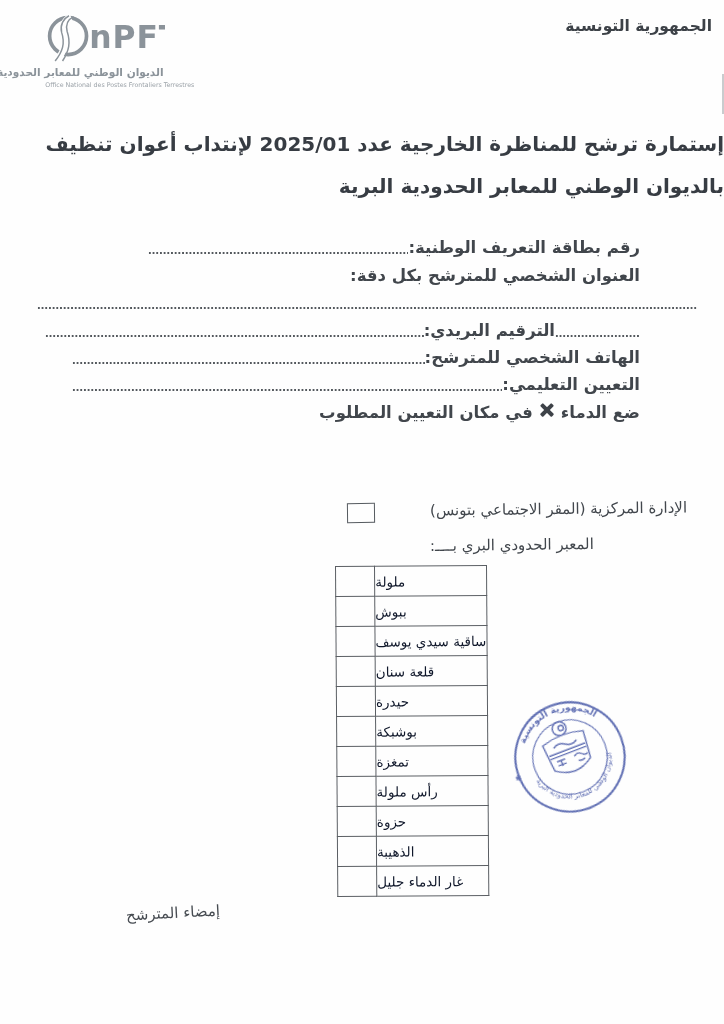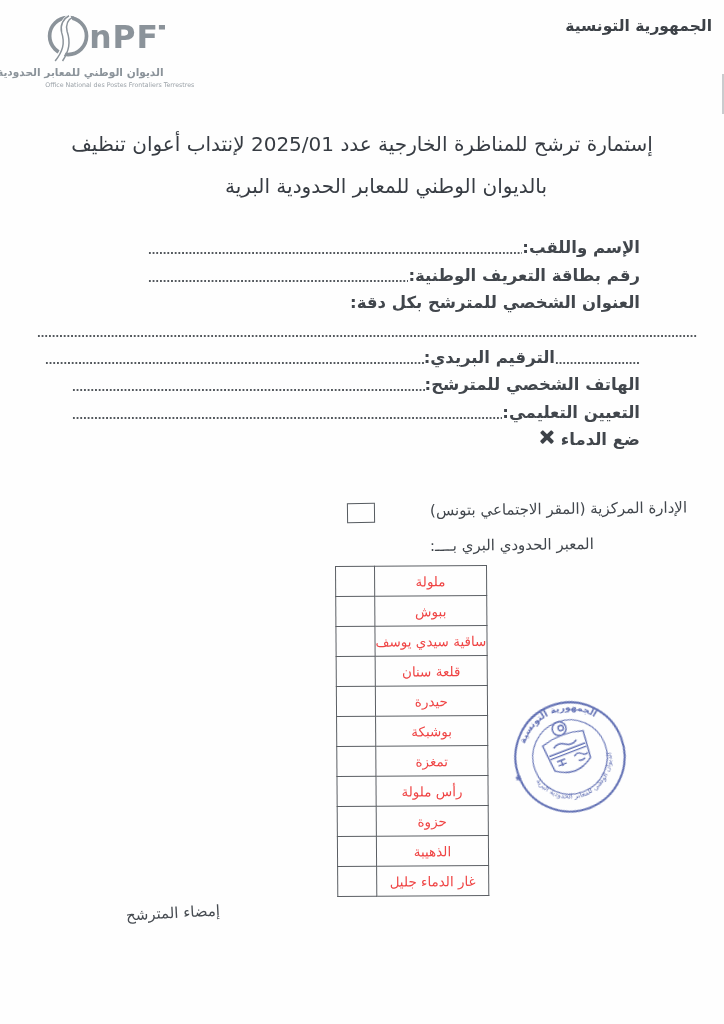--- a/index.html
+++ b/index.html
@@ -10,22 +10,22 @@
   }
   
   .logo{position:absolute;left:44px;top:8px;width:122px;text-align:center;}
   .logo svg{display:block;margin:0 auto;}
   .logo-ar{font-size:11px;font-weight:bold;color:#8b939a;direction:rtl;white-space:nowrap;transform:scaleX(.96);}
   .logo-fr{font-size:6.4px;color:#9aa1a7;white-space:nowrap;margin-top:2px;transform:scaleX(.98);}
   .gov{position:absolute;right:12px;top:16px;direction:rtl;text-align:center;
        font-weight:bold;color:#3c4147;line-height:21px;font-size:15.5px;}
   .scan-edge{position:absolute;right:0;top:74px;width:2px;height:40px;background:#c9ccce;}
   
-  .title{position:absolute;left:0;right:0;top:132px;direction:rtl;text-align:center;
-         font-weight:normal;color:#373c43;font-size:20px;}
+  .title{position:absolute;left:0;right:0;top:132px;direction:rtl;text-align:right;
+         font-weight:bold;color:#373c43;font-size:20px;}
   .title .t2{margin-top:18px;padding-left:48px;}
   
   .fields{position:absolute;left:45px;right:84px;top:233px;direction:rtl;}
   .frow{display:flex;align-items:flex-end;height:27.4px;font-size:16.5px;font-weight:600;color:#41464c;}
   .frow .lbl{white-space:nowrap;line-height:24px;}
   .dots{flex:1;height:4px;margin-bottom:5px;
         background-image:radial-gradient(circle,#53585d 1px,rgba(0,0,0,0) 1.3px);
         background-size:3.7px 4px;background-repeat:repeat-x;background-position:0 50%;}
   .dots.short{flex:0 0 85px;}
   .frow.ind1 .dots{margin-left:103px;}     
@@ -36,21 +36,21 @@
   .xmark::before{transform:rotate(45deg);}
   .xmark::after{transform:rotate(-45deg);}
   
   .central-label{position:absolute;left:430px;top:500px;direction:rtl;font-size:15px;color:#42474d;white-space:nowrap;transform:rotate(-.7deg);}
   .checkbox{position:absolute;left:347px;top:503px;width:26px;height:18px;border:1.4px solid #565b60;background:transparent;transform:rotate(-.7deg);}
   .border-label{position:absolute;left:430px;top:536px;direction:rtl;font-size:15px;color:#42474d;white-space:nowrap;transform:rotate(-.7deg);}
   
   table.posts{position:absolute;left:335px;top:566px;border-collapse:collapse;transform:rotate(-.4deg);transform-origin:top left;}
   table.posts td{border:1.2px solid #5b5f64;height:29px;padding:0;}
   td.cb{width:38px;}
-  td.nm{width:100px;direction:rtl;text-align:center;padding-right:7px;font-size:13.5px;color:#ef4444;white-space:nowrap;}
+  td.nm{width:100px;direction:rtl;text-align:left;padding-right:7px;font-size:13.5px;color:#0f172a;white-space:nowrap;}
   
   .stamp{position:absolute;left:505px;top:692px;transform:rotate(-21deg);opacity:.8;filter:blur(.3px);}
   
   .signature{position:absolute;left:126px;top:904px;direction:rtl;font-size:15px;color:#474c52;transform:rotate(-3deg);white-space:nowrap;}
 </style>
 </head>
 <body>
 
 <div class="page">
 
@@ -72,24 +72,20 @@
 
   <div class="scan-edge"></div>
 
   <div class="title">
     <div class="t1">إستمارة ترشح للمناظرة الخارجية عدد 2025/01 لإنتداب أعوان تنظيف</div>
     <div class="t2">بالديوان الوطني للمعابر الحدودية البرية</div>
   </div>
 
   <div class="fields">
     <div class="frow ind1">
-      <span class="lbl">الإسم واللقب:</span>
-      <span class="dots"></span>
-    </div>
-    <div class="frow ind1">
       <span class="lbl">رقم بطاقة التعريف الوطنية:</span>
       <span class="dots"></span>
     </div>
     <div class="frow">
       <span class="lbl">العنوان الشخصي للمترشح بكل دقة:</span>
     </div>
     <div class="frow fulldots">
       <span class="dots"></span>
     </div>
     <div class="frow">
@@ -101,20 +97,21 @@
       <span class="lbl">الهاتف الشخصي للمترشح:</span>
       <span class="dots"></span>
     </div>
     <div class="frow ind2">
       <span class="lbl">التعيين التعليمي:</span>
       <span class="dots"></span>
     </div>
     <div class="frow">
       <span class="lbl">ضع الدماء</span>
       <span class="xmark"></span>
+      <span class="lbl">في مكان التعيين المطلوب</span>
     </div>
   </div>
 
   <div class="checkbox"></div>
   <div class="central-label">الإدارة المركزية (المقر الاجتماعي بتونس)</div>
   <div class="border-label">المعبر الحدودي البري بــــ:</div>
 
   <table class="posts">
     <tbody>
       <tr>

